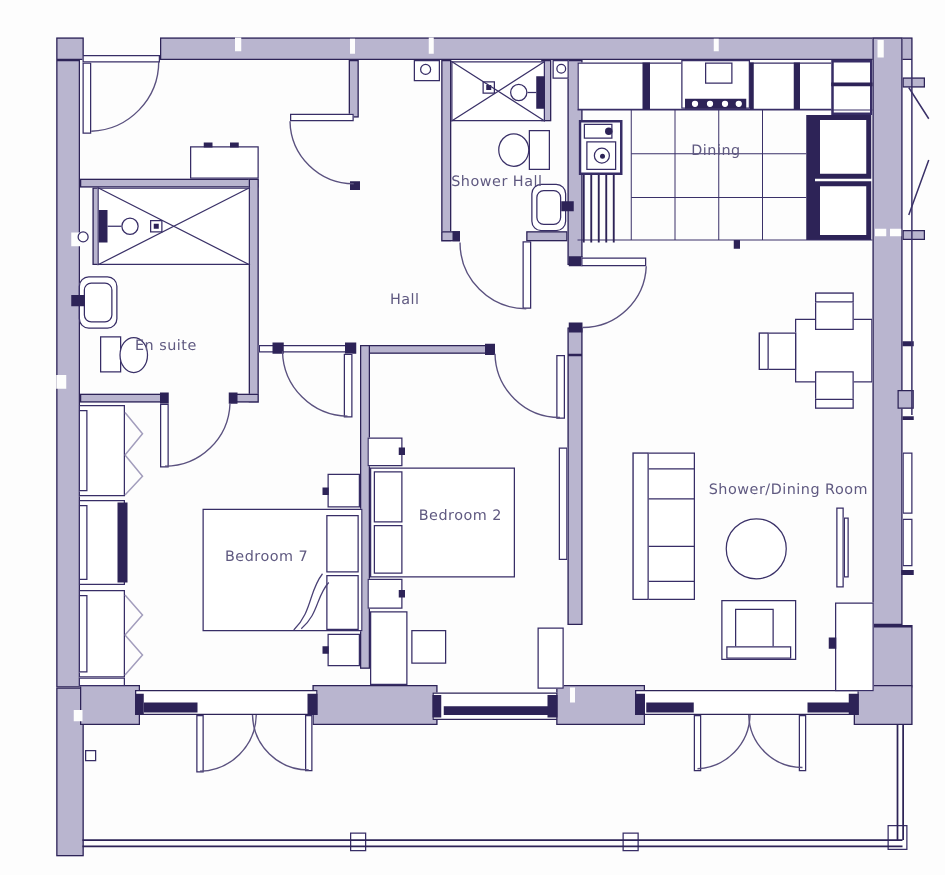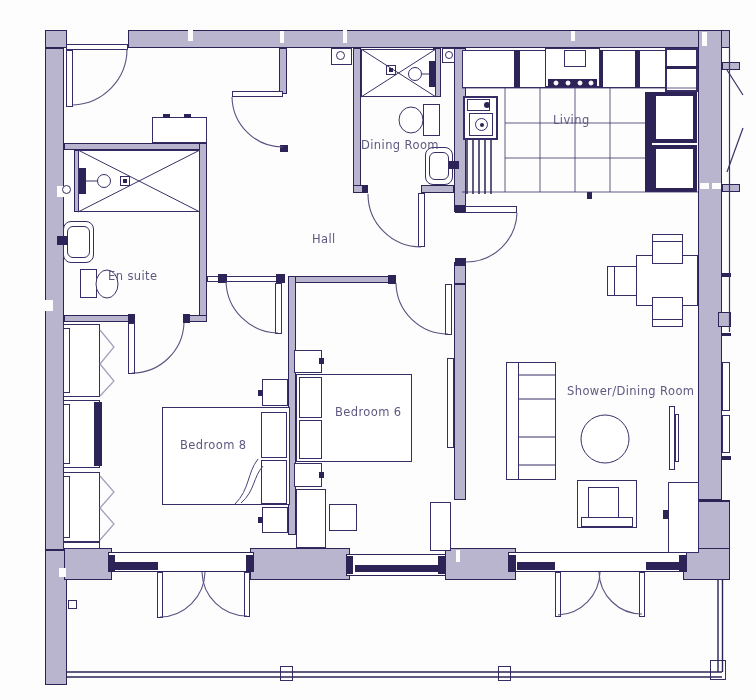--- a/index.html
+++ b/index.html
@@ -267,19 +267,19 @@
       <path d="M718,580 L718,672 M722.5,580 L722.5,672"></path>
     </g>
     <g stroke="#3a3168" stroke-width="1.2" fill="none">
       <path d="M729.5,48 L729.5,332"></path>
       <path d="M727,70 L743,95 M743,128 L727,172"></path>
     </g>
   </svg>
 
   <div class="label" style="left:108px;top:269px">En suite</div>
   <div class="label" style="left:312px;top:232px">Hall</div>
-  <div class="label" style="left:361px;top:138px">Dining Room</div>
-  <div class="label" style="left:553px;top:113px">Living</div>
-  <div class="label" style="left:180px;top:438px">Bedroom 8</div>
-  <div class="label" style="left:335px;top:405px">Bedroom 6</div>
+  <div class="label" style="left:361px;top:138px">Shower Hall</div>
+  <div class="label" style="left:553px;top:113px">Dining</div>
+  <div class="label" style="left:180px;top:438px">Bedroom 7</div>
+  <div class="label" style="left:335px;top:405px">Bedroom 2</div>
   <div class="label" style="left:567px;top:384px">Shower/Dining Room</div>
 
 </div>
 
 </body></html>

